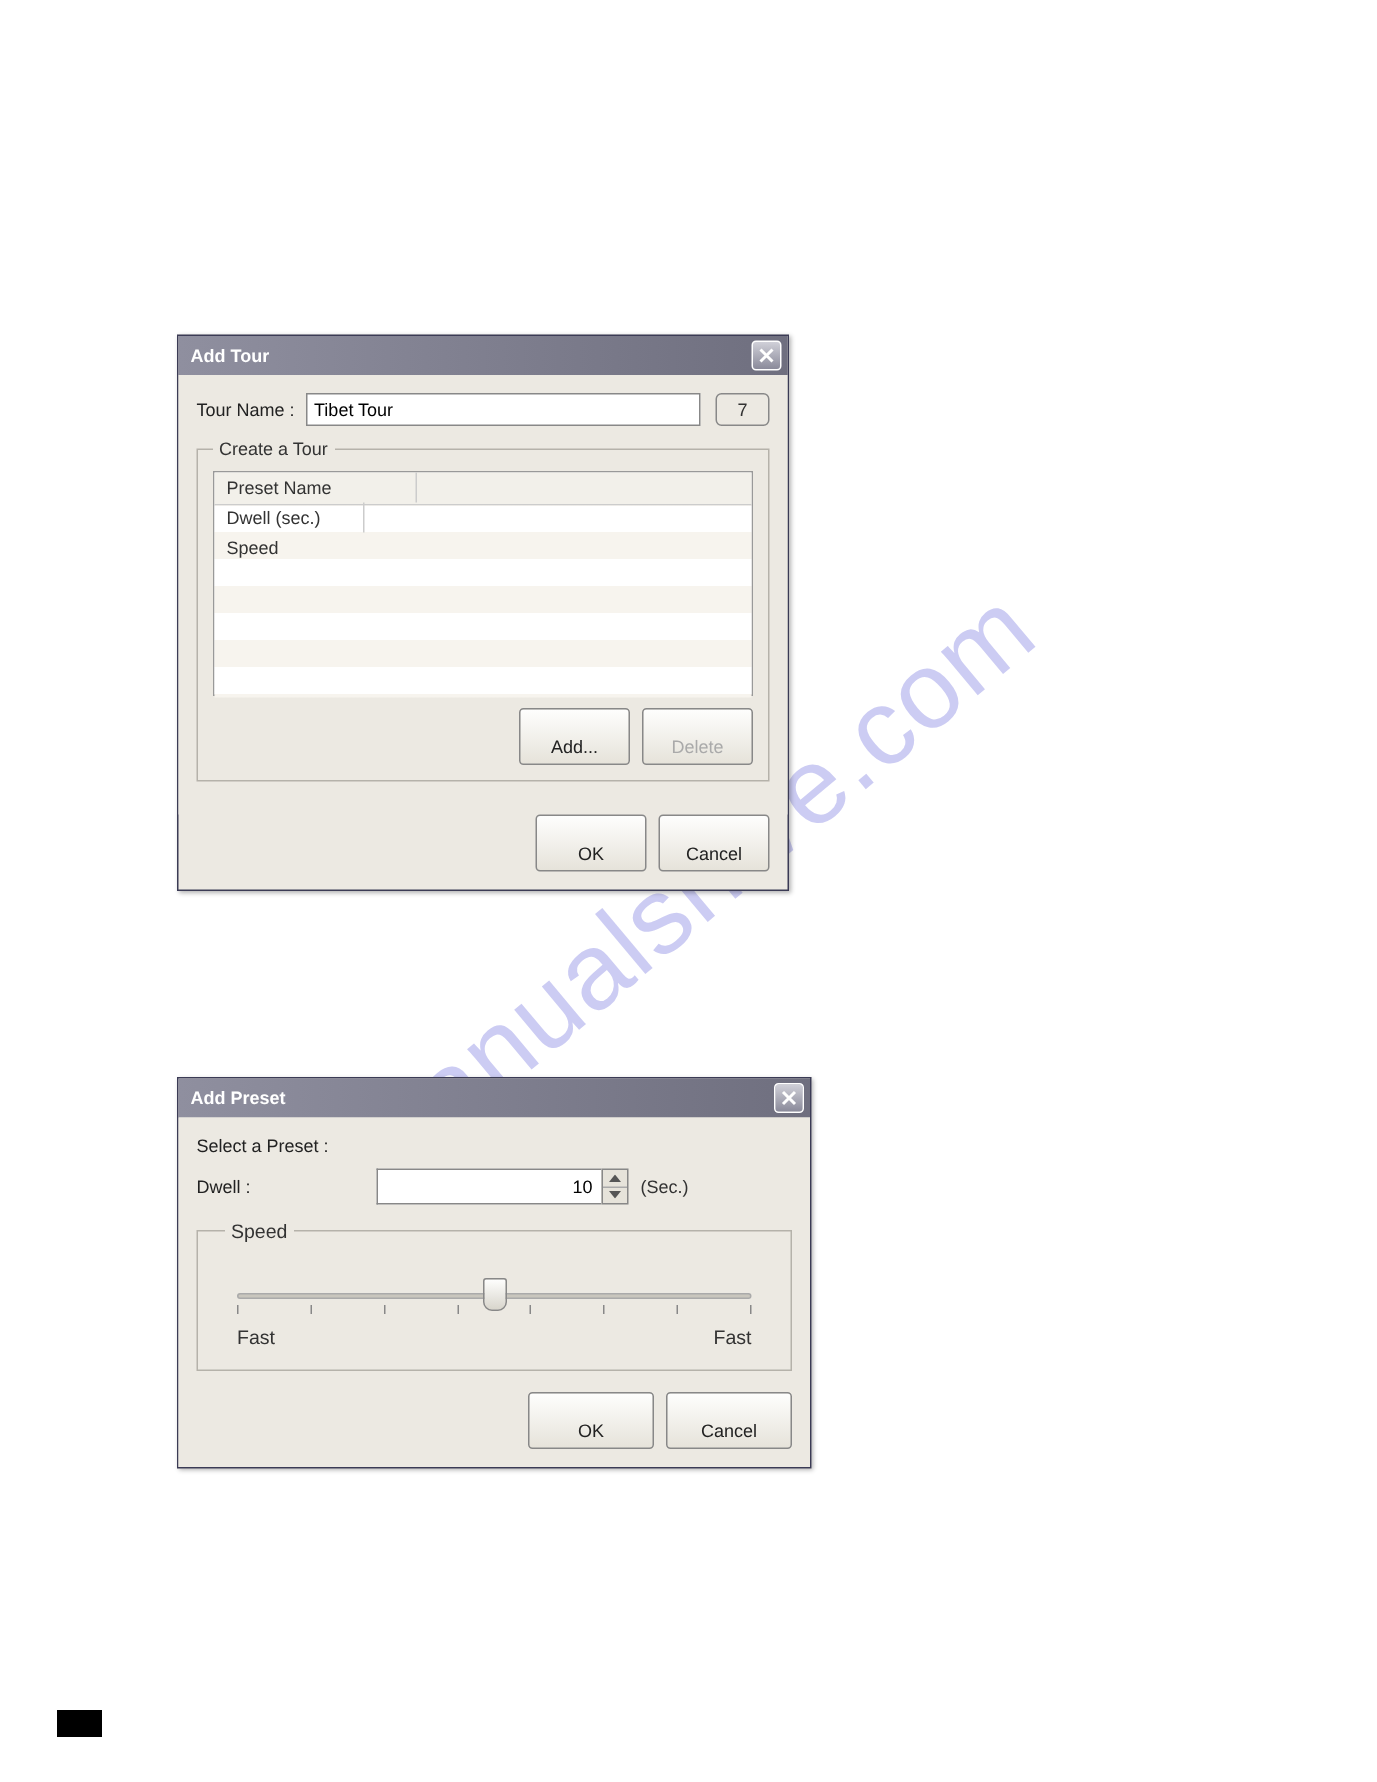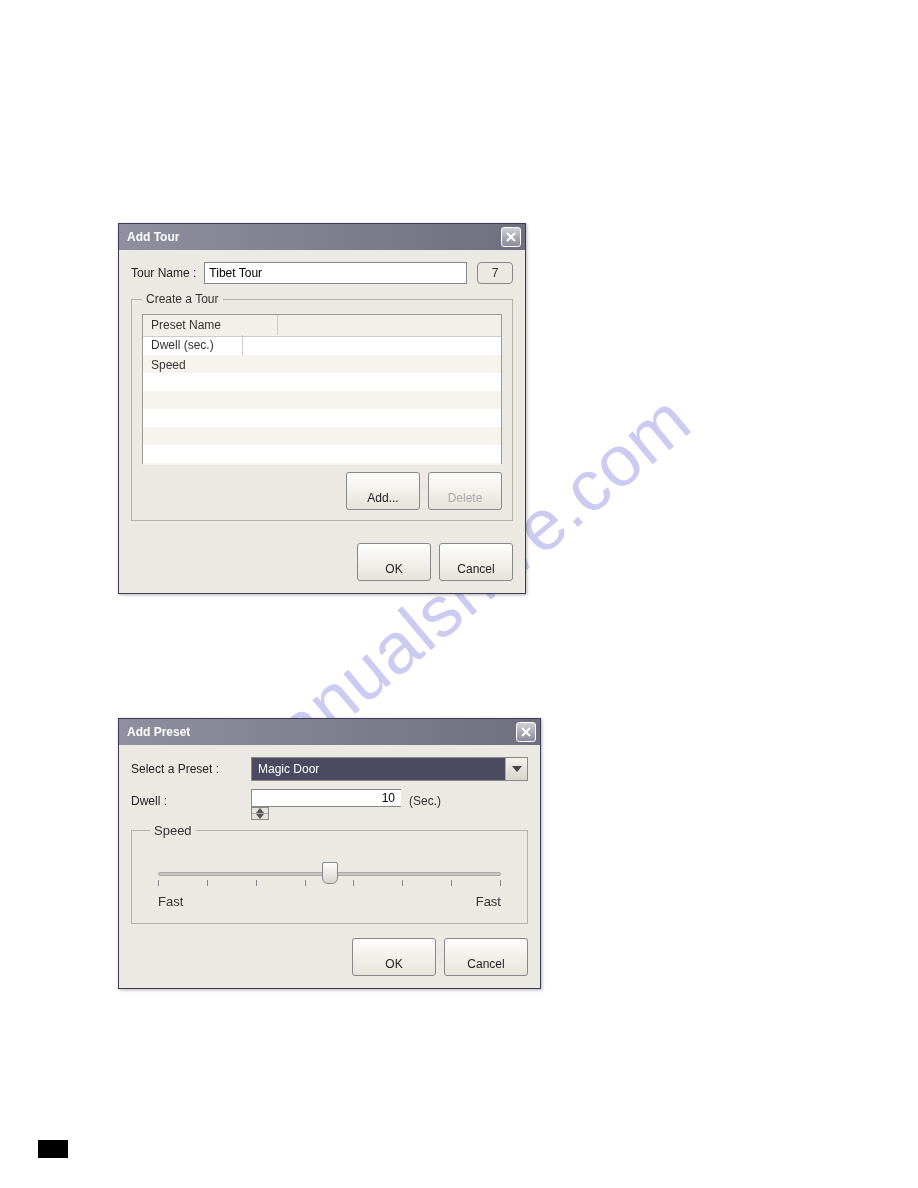--- a/index.html
+++ b/index.html
@@ -180,21 +180,20 @@
     align-items: center;
     justify-content: center;
     background: linear-gradient(to bottom, #f3f1ea, #d8d5cc);
     border-left: 1px solid #aaa;
   }
   .select-caret svg { width: 10px; height: 6px; }
   .spinner-wrap {
     display: flex;
     align-items: stretch;
     height: 24px;
-    flex-direction: column;
   }
   .spinner-input {
     width: 150px;
     text-align: right;
     padding-right: 6px;
     border: 1px solid #888;
     border-right: none;
     font-family: inherit;
     font-size: 12px;
   }
@@ -327,28 +326,20 @@
     <span>Add Preset</span>
     <div class="close-btn">
       <svg viewBox="0 0 10 10">
           <path d="M1 1 L9 9 M9 1 L1 9" stroke="#fff" stroke-width="2"></path>
         </svg>
     </div>
   </div>
   <div class="dialog-body">
     <div class="row">
       <span class="label" style="width:112px">Select a Preset :</span>
-      <div class="select-wrap">
-        <div class="select-value">Magic Door</div>
-        <div class="select-caret">
-          <svg viewBox="0 0 10 6">
-              <path d="M0 0 L5 6 L10 0 Z" fill="#444"></path>
-            </svg>
-        </div>
-      </div>
     </div>
     <div class="row">
       <span class="label" style="width:112px">Dwell :</span>
       <div class="spinner-wrap">
         <input class="spinner-input" type="text" value="10" style="">
         <div class="spinner-btns">
           <div>
               <svg viewBox="0 0 8 5">
                 <path d="M0 5 L4 0 L8 5 Z" fill="#555"></path>
               </svg>

